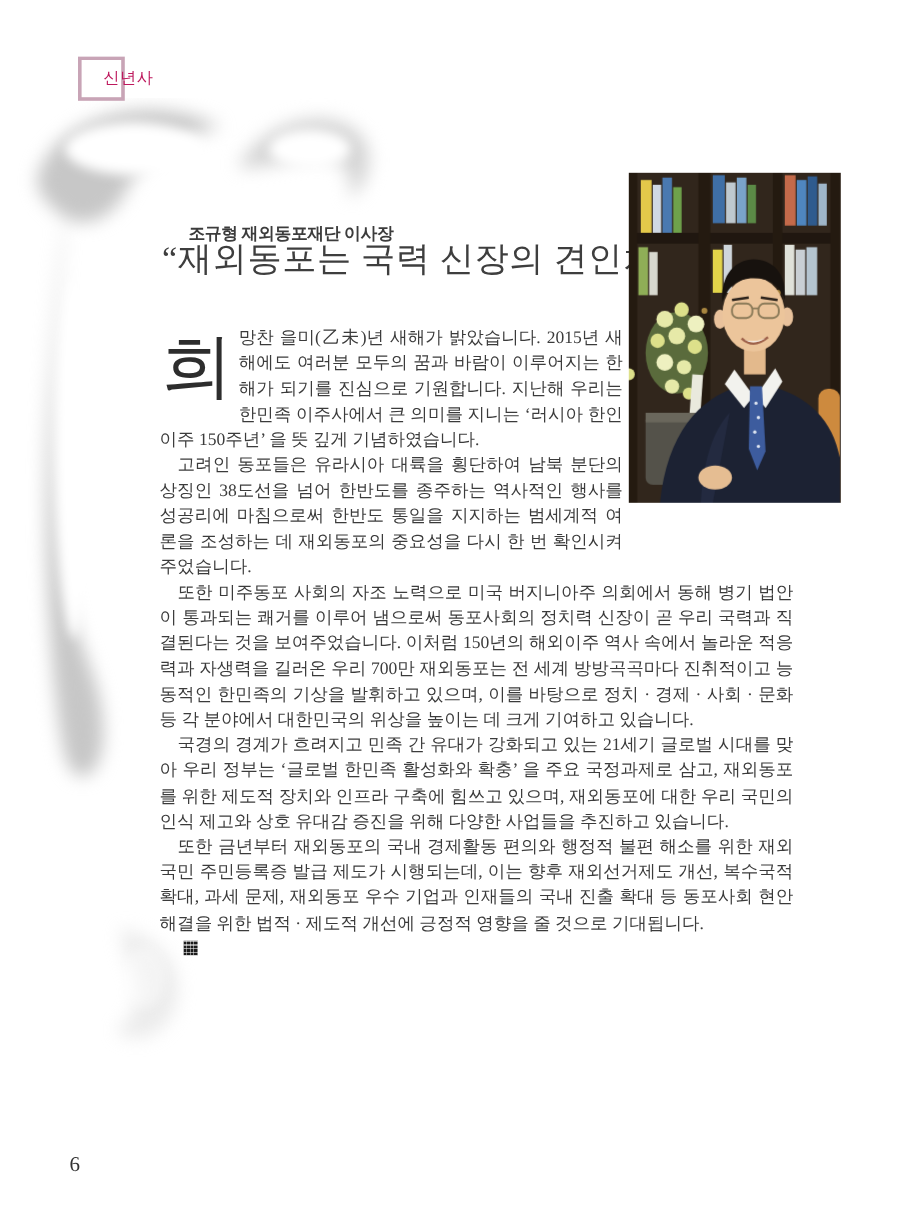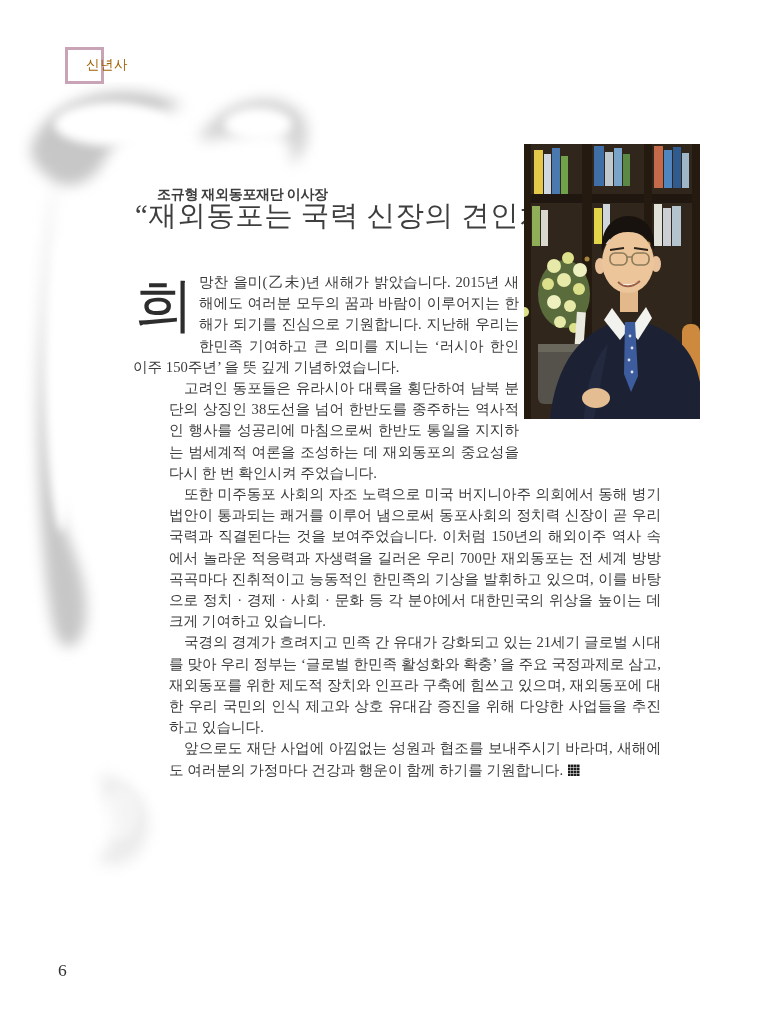--- a/index.html
+++ b/index.html
@@ -18,21 +18,21 @@
   .swirl .hi { fill:#ffffff; }
   .blur7 { filter:blur(7px); }
   .blur5 { filter:blur(5px); }
 
   
   .tag-box {
     position:absolute; left:65px; top:47px; width:33px; height:31px;
     border:3px solid #c8a4b6; background:#fff;
   }
   .tag-label {
-    position:absolute; left:86px; top:56px; font-size:13.5px; color:#a16207;
+    position:absolute; left:86px; top:56px; font-size:13.5px; color:#be185d;
     letter-spacing:.5px;
   }
 
   
   .byline {
     position:absolute; left:157px; top:186px; font-size:14px; font-weight:bold;
     color:#3c3c3c; letter-spacing:-.3px;
   }
   .headline {
     position:absolute; left:135px; top:197px; margin:0;
@@ -47,21 +47,21 @@
   }
 
   
   .body-text {
     position:absolute; left:133px; top:272px; width:528px;
     font-size:14.6px; line-height:21.2px; color:#3b3b3b;
     text-align:justify;
   }
   .photo-spacer { float:right; width:142px; height:197px; }
   .para { margin:0; }
-  .indent { text-indent:15px;margin-left:36px; }
+  .indent { text-indent:15px; }
   .dropcap {
     float:left; width:56px; height:62px; margin:3px 8px 0 2px;
     font-size:59px; line-height:60px; text-align:center; color:#2d2d2d;
   }
   .seal {
     display:inline-block; width:12px; height:12px; margin-left:5px;
     vertical-align:-1px; background-color:#1b1b1b;
     background-image:
       repeating-linear-gradient(0deg, rgba(255,255,255,0) 0 2px, rgba(255,255,255,.55) 2px 3px),
       repeating-linear-gradient(90deg, rgba(255,255,255,0) 0 2px, rgba(255,255,255,.45) 2px 3px);
@@ -176,22 +176,23 @@
         <line x1="86" y1="106" x2="100" y2="104" stroke="#2a211a" stroke-width="2"></line>
         <line x1="110" y1="104" x2="124" y2="106" stroke="#2a211a" stroke-width="2"></line>
         <path d="M94,138 Q104,147 116,137" fill="none" stroke="#9c5f48" stroke-width="2"></path>
         <path d="M96,139 Q104,144 114,138 Q104,142 96,139 Z" fill="#fdfcf8"></path>
       </g>
     </svg>
   </div>
 
   <div class="body-text">
     <div class="photo-spacer"></div>
-    <p class="para"><span class="dropcap">희</span><span>망찬 을미(乙未)년 새해가 밝았습니다. 2015년 새해에도 여러분 모두의 꿈과 바람이 이루어지는 한 해가 되기를 진심으로 기원합니다. 지난해 우리는 한민족 기여하고 큰 의미를 지니는 ‘러시아 한인 이주 150주년’ 을 뜻 깊게 기념하였습니다.</span></p>
+    <p class="para"><span class="dropcap">희</span><span>망찬 을미(乙未)년 새해가 밝았습니다. 2015년 새해에도 여러분 모두의 꿈과 바람이 이루어지는 한 해가 되기를 진심으로 기원합니다. 지난해 우리는 한민족 이주사에서 큰 의미를 지니는 ‘러시아 한인 이주 150주년’ 을 뜻 깊게 기념하였습니다.</span></p>
     <p class="para indent">고려인 동포들은 유라시아 대륙을 횡단하여 남북 분단의 상징인 38도선을 넘어 한반도를 종주하는 역사적인 행사를 성공리에 마침으로써 한반도 통일을 지지하는 범세계적 여론을 조성하는 데 재외동포의 중요성을 다시 한 번 확인시켜 주었습니다.</p>
     <p class="para indent">또한 미주동포 사회의 자조 노력으로 미국 버지니아주 의회에서 동해 병기 법안이 통과되는 쾌거를 이루어 냄으로써 동포사회의 정치력 신장이 곧 우리 국력과 직결된다는 것을 보여주었습니다. 이처럼 150년의 해외이주 역사 속에서 놀라운 적응력과 자생력을 길러온 우리 700만 재외동포는 전 세계 방방곡곡마다 진취적이고 능동적인 한민족의 기상을 발휘하고 있으며, 이를 바탕으로 정치 · 경제 · 사회 · 문화 등 각 분야에서 대한민국의 위상을 높이는 데 크게 기여하고 있습니다.</p>
     <p class="para indent">국경의 경계가 흐려지고 민족 간 유대가 강화되고 있는 21세기 글로벌 시대를 맞아 우리 정부는 ‘글로벌 한민족 활성화와 확충’ 을 주요 국정과제로 삼고, 재외동포를 위한 제도적 장치와 인프라 구축에 힘쓰고 있으며, 재외동포에 대한 우리 국민의 인식 제고와 상호 유대감 증진을 위해 다양한 사업들을 추진하고 있습니다.</p>
-    <p class="para indent"><span>앞으로도 재단 사업에 아낌없는 성원과 협조를 보내주시기 바라며, 새해에도 여러분의 가정마다 건강과 행운이 함께 하기를 기원합니다.</span><span class="seal"></span></p>
+    <p class="para indent">또한 금년부터 재외동포의 국내 경제활동 편의와 행정적 불편 해소를 위한 재외국민 주민등록증 발급 제도가 시행되는데, 이는 향후 재외선거제도 개선, 복수국적 확대, 과세 문제, 재외동포 우수 기업과 인재들의 국내 진출 확대 등 동포사회 현안 해결을 위한 법적 · 제도적 개선에 긍정적 영향을 줄 것으로 기대됩니다.</p>
+    <p class="para indent"><span class="seal"></span></p>
   </div>
 
   <div class="page-number">6</div>
 
 </div>
 
 </body></html>

